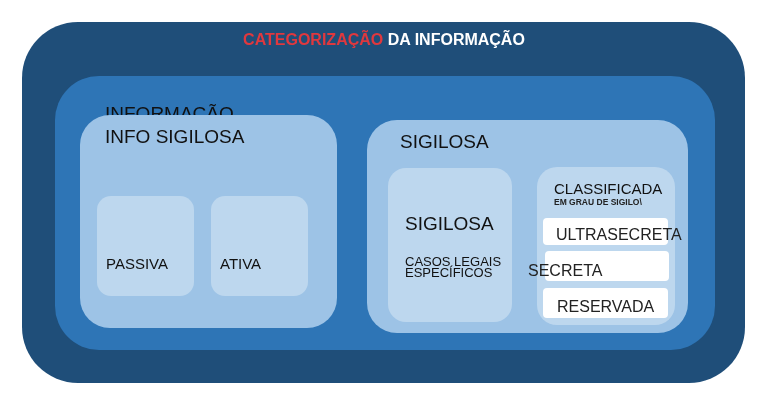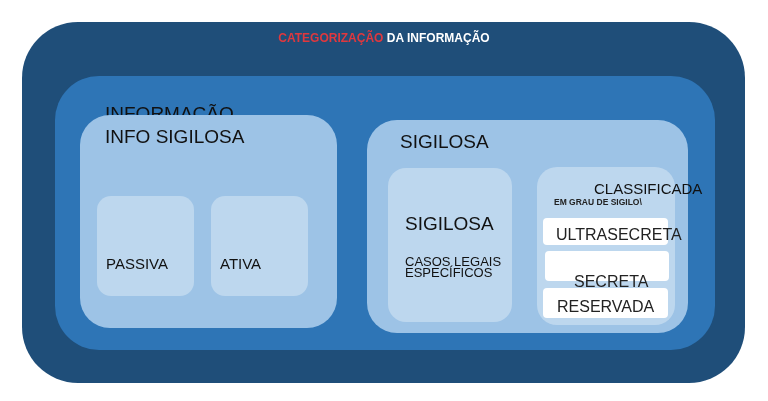--- a/index.html
+++ b/index.html
@@ -13,34 +13,34 @@
     .light { background: #bdd7ee; }
     .passiva { left: 97px; top: 196px; width: 97px; height: 100px; border-radius: 14px; }
     .ativa { left: 211px; top: 196px; width: 97px; height: 100px; border-radius: 14px; }
     .sig-in { left: 388px; top: 168px; width: 124px; height: 154px; border-radius: 18px; }
     .cls { left: 537px; top: 167px; width: 138px; height: 158px; border-radius: 20px; }
     .white { background: #ffffff; border-radius: 4px; }
     .w1 { left: 543px; top: 218px; width: 125px; height: 27px; }
     .w2 { left: 545px; top: 251px; width: 124px; height: 30px; }
     .w3 { left: 543px; top: 288px; width: 125px; height: 30px; }
     .txt { position: absolute; white-space: nowrap; color: #111111; }
-    .title { left: 0; width: 768px; top: 31px; text-align: center; font-size: 12px; font-weight: bold; color: #ffffff; }
+    .title { left: 0; width: 768px; top: 31px; text-align: center; font-size: 16px; font-weight: bold; color: #ffffff; }
     .title .red { color: #e0383e; }
     .t-info { left: 105px; top: 84px; font-size: 19px; margin-top: 19px; }
     .t-ost { left: 105px; top: 126px; font-size: 19px; }
     .t-sig { left: 400px; top: 131px; font-size: 19px; }
     .t-passiva { left: 106px; top: 255px; font-size: 15px; }
     .t-ativa { left: 220px; top: 255px; font-size: 15px; }
     .t-sig-in { left: 405px; top: 213px; font-size: 19px; }
     .t-casos { left: 405px; top: 256px; font-size: 13px; line-height: 11px; white-space: normal; width: 100px; }
-    .t-cls { left: 554px; top: 180px; font-size: 15px; margin-left: 40px; }
+    .t-cls { left: 554px; top: 180px; font-size: 15px; }
     .t-grau { left: 554px; top: 197px; font-size: 8.5px; font-weight: bold; color: #222; text-align: right; }
     .t-w { font-size: 16px; color: #222; }
     .t-w1 { left: 556px; top: 226px; }
-    .t-w2 { left: 574px; top: 262px; margin-top: 11px; }
+    .t-w2 { left: 528px; top: 262px; }
     .t-w3 { left: 557px; top: 298px; }
   </style>
 </head>
 <body>
 
 <div class="box outer"></div>
 <div class="txt title"><span class="red">CATEGORIZAÇÃO</span><span> DA INFORMAÇÃO</span></div>
 
 <div class="box mid"></div>
 <div class="txt t-info">INFORMAÇÃO</div>

